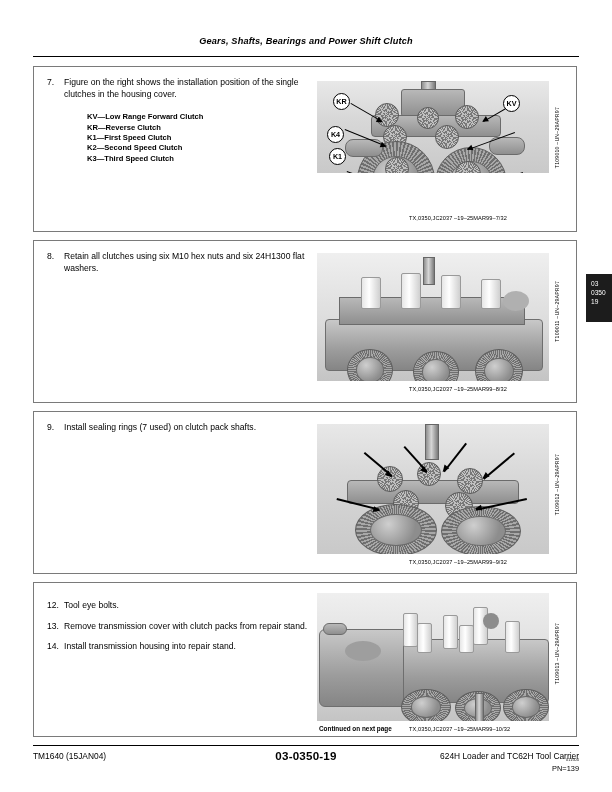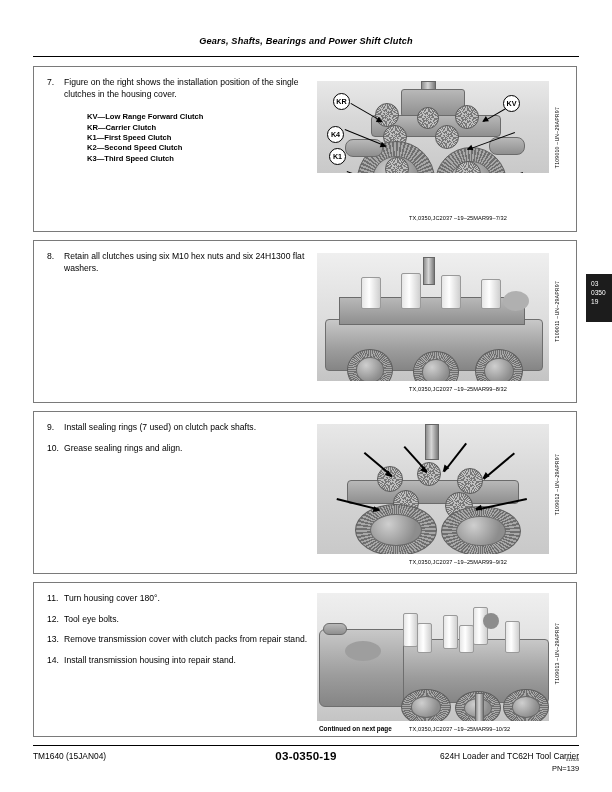--- a/index.html
+++ b/index.html
@@ -321,21 +321,21 @@
 
   <div class="step-box" style="top:66px;height:166px;">
     <div class="inner">
       <div class="text-col">
         <div class="step">
           <div class="num">7.</div>
           <div class="body">Figure on the right shows the installation position of the single clutches in the housing cover.</div>
         </div>
         <div class="legend">
           <div>KV—Low Range Forward Clutch</div>
-          <div>KR—Carrier Clutch</div>
+          <div>KR—Reverse Clutch</div>
           <div>K1—First Speed Clutch</div>
           <div>K2—Second Speed Clutch</div>
           <div>K3—Third Speed Clutch</div>
         </div>
       </div>
 
       <div class="figure" style="left:283px;top:14px;width:232px;height:92px;">
         <div class="photo ph ph-bg1">
           <div class="shaft" style="left:104px;top:0px;width:13px;height:40px;"></div>
           <div class="plate" style="left:84px;top:8px;width:62px;height:26px;border-radius:3px;"></div>
@@ -401,24 +401,20 @@
     </div>
   </div>
 
   <div class="step-box" style="top:411px;height:163px;">
     <div class="inner">
       <div class="text-col">
         <div class="step">
           <div class="num">9.</div>
           <div class="body">Install sealing rings (7 used) on clutch pack shafts.</div>
         </div>
-        <div class="step" style="margin-top:7px;">
-          <div class="num">10.</div>
-          <div class="body">Grease sealing rings and align.</div>
-        </div>
       </div>
 
       <div class="figure" style="left:283px;top:12px;width:232px;height:130px;">
         <div class="photo ph ph-bg1">
           <div class="plate" style="left:30px;top:56px;width:170px;height:22px;border-radius:4px;"></div>
           <div class="shaft" style="left:108px;top:0px;width:12px;height:34px;"></div>
           <div class="hub" style="left:60px;top:42px;width:24px;height:24px;"></div>
           <div class="hub" style="left:100px;top:38px;width:22px;height:22px;"></div>
           <div class="hub" style="left:140px;top:44px;width:24px;height:24px;"></div>
           <div class="hub" style="left:76px;top:66px;width:24px;height:24px;"></div>
@@ -435,24 +431,20 @@
         </div>
       </div>
       <div class="fig-sidecode" style="left:520px;top:42px;">T109012  –UN–29APR97</div>
       <div class="fig-caption" style="left:375px;top:147px;">TX,0350,JC2037  –19–25MAR99–9/32</div>
     </div>
   </div>
 
   <div class="step-box" style="top:582px;height:155px;">
     <div class="inner">
       <div class="text-col">
-        <div class="step">
-          <div class="num">11.</div>
-          <div class="body">Turn housing cover 180°.</div>
-        </div>
         <div class="step" style="margin-top:7px;">
           <div class="num">12.</div>
           <div class="body">Tool eye bolts.</div>
         </div>
         <div class="step" style="margin-top:7px;">
           <div class="num">13.</div>
           <div class="body">Remove transmission cover with clutch packs from repair stand.</div>
         </div>
         <div class="step" style="margin-top:7px;">
           <div class="num">14.</div>

